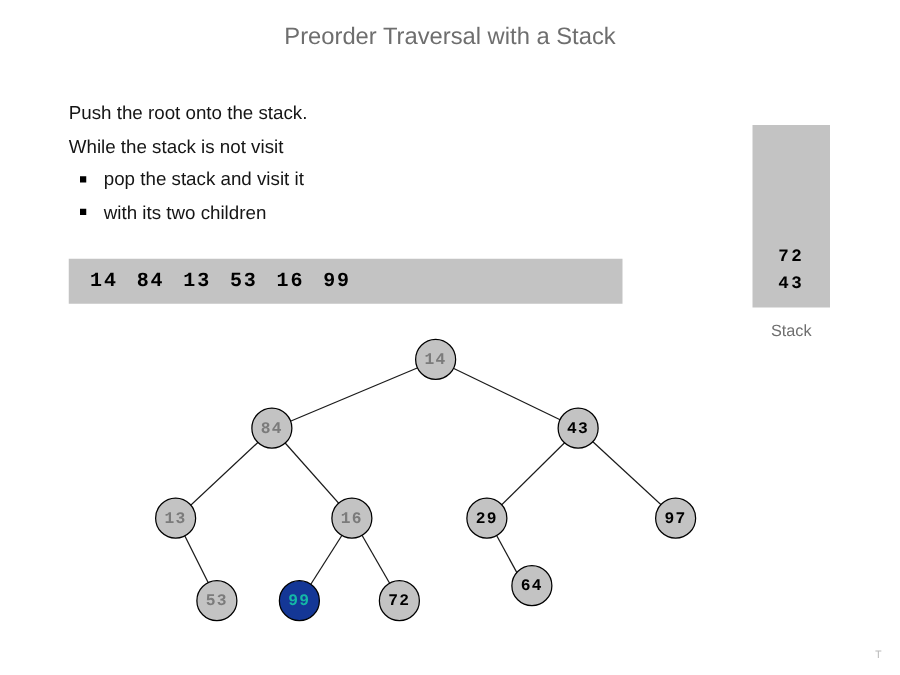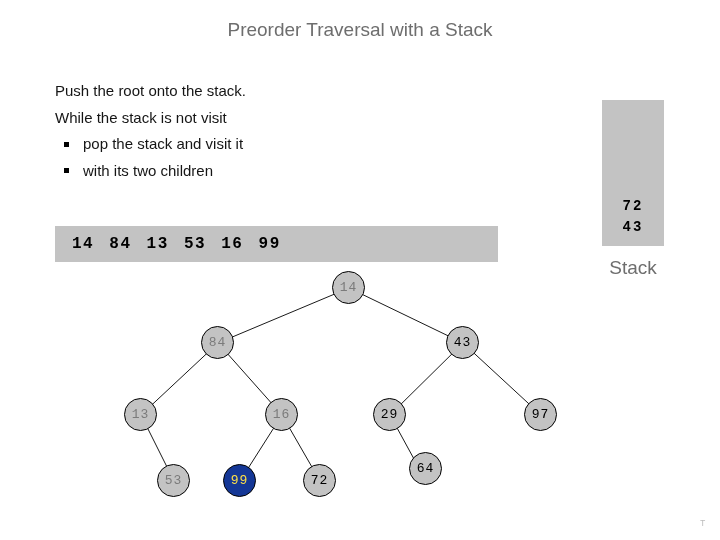--- a/index.html
+++ b/index.html
@@ -47,21 +47,20 @@
     display: flex;
     align-items: center;
     box-sizing: border-box;
     padding-left: 17px;
     font-family: "Liberation Mono", monospace;
     font-weight: bold;
     font-size: 16px;
     color: #000000;
     letter-spacing: 1.5px;
     word-spacing: 4px;
-    margin-top: 19px;
   }
   .stack-box {
     position: absolute;
     left: 602px;
     top: 100px;
     width: 62px;
     height: 146px;
     background: #c3c3c3;
     display: flex;
     flex-direction: column;
@@ -77,47 +76,47 @@
     line-height: 21px;
     color: #000000;
     letter-spacing: 2px;
   }
   .stack-label {
     position: absolute;
     left: 602px;
     top: 257px;
     width: 62px;
     text-align: center;
-    font-size: 19px;
+    font-size: 13px;
     color: #6e6e6e;
   }
   .edges {
     position: absolute;
     left: 0;
     top: 0;
   }
   .node {
     position: absolute;
     width: 33px;
     height: 33px;
     border-radius: 50%;
     border: 1px solid #000000;
     background: #c3c3c3;
     box-sizing: border-box;
     display: flex;
     align-items: center;
     justify-content: center;
     font-family: "Liberation Mono", monospace;
-    font-weight: normal;
+    font-weight: bold;
     font-size: 13px;
     letter-spacing: 1px;
   }
   .node.visited   { color: #7b7b7b; }
   .node.unvisited { color: #000000; }
-  .node.current   { background: #143796; color: #fde047; }
+  .node.current   { background: #143796; color: #14b8a6; }
   .footer-mark {
     position: absolute;
     left: 700px;
     top: 519px;
     font-size: 9px;
     color: #bdbdbd;
     font-family: "Liberation Mono", monospace;
   }
 </style>
 </head>

